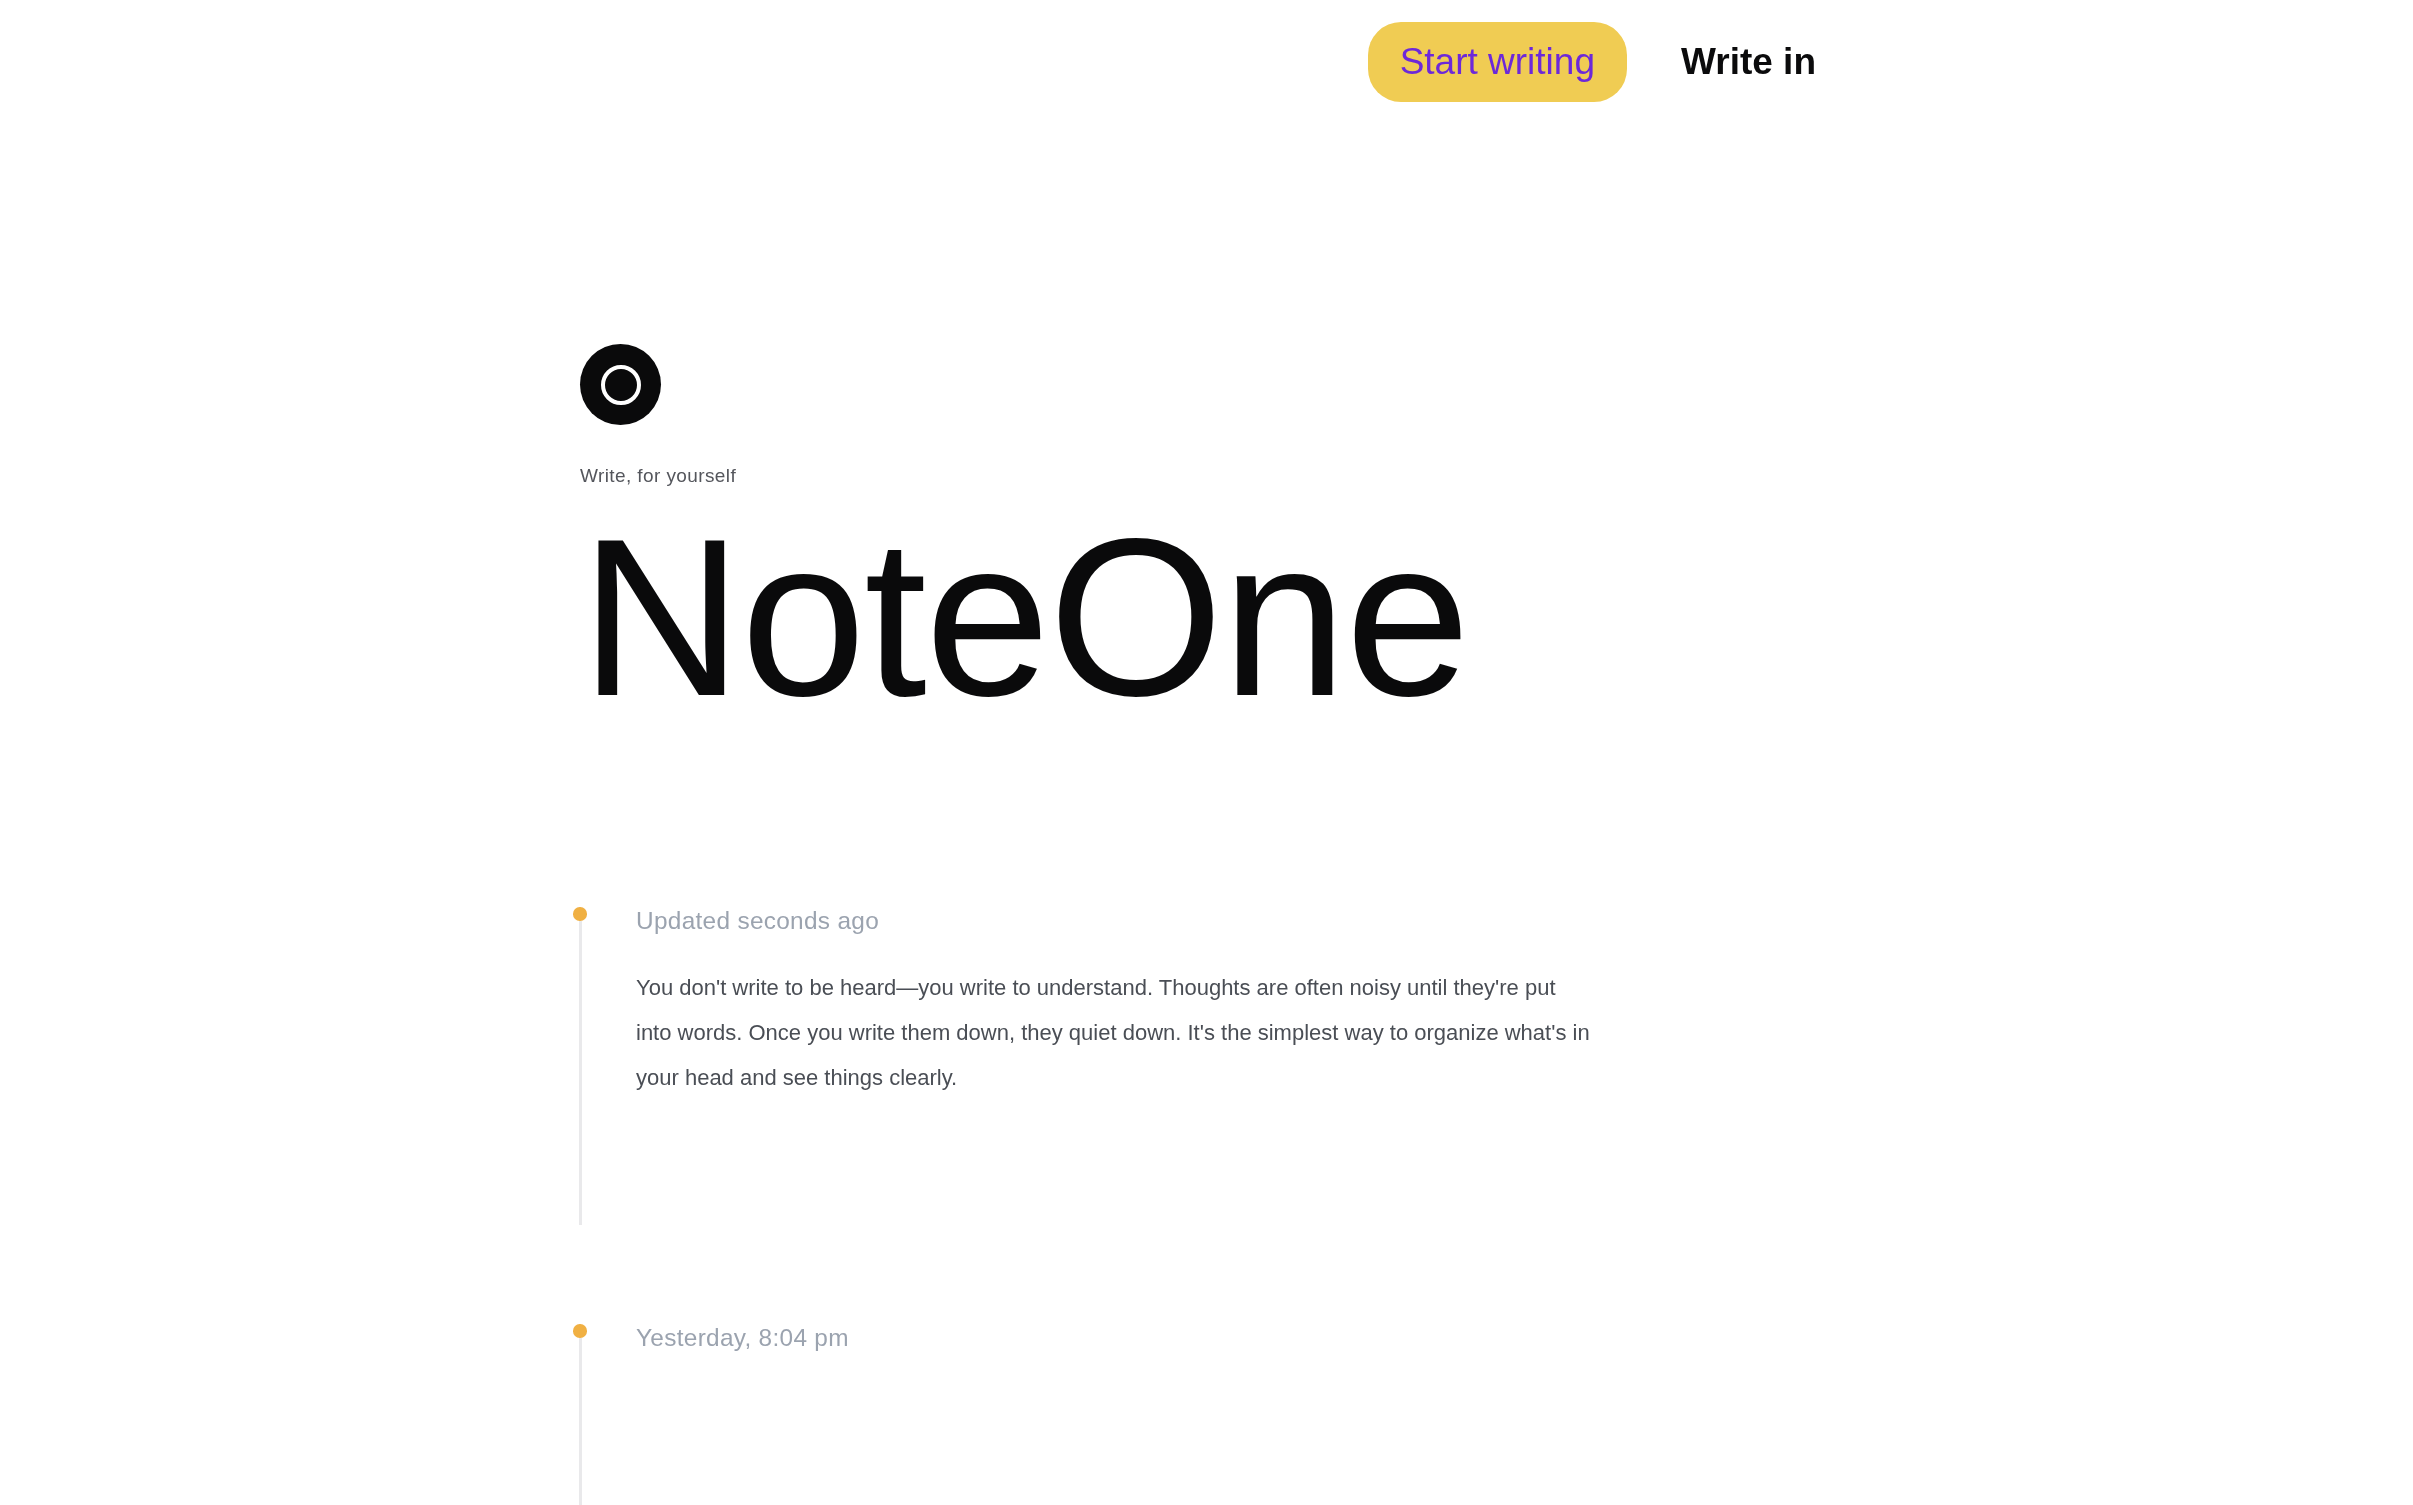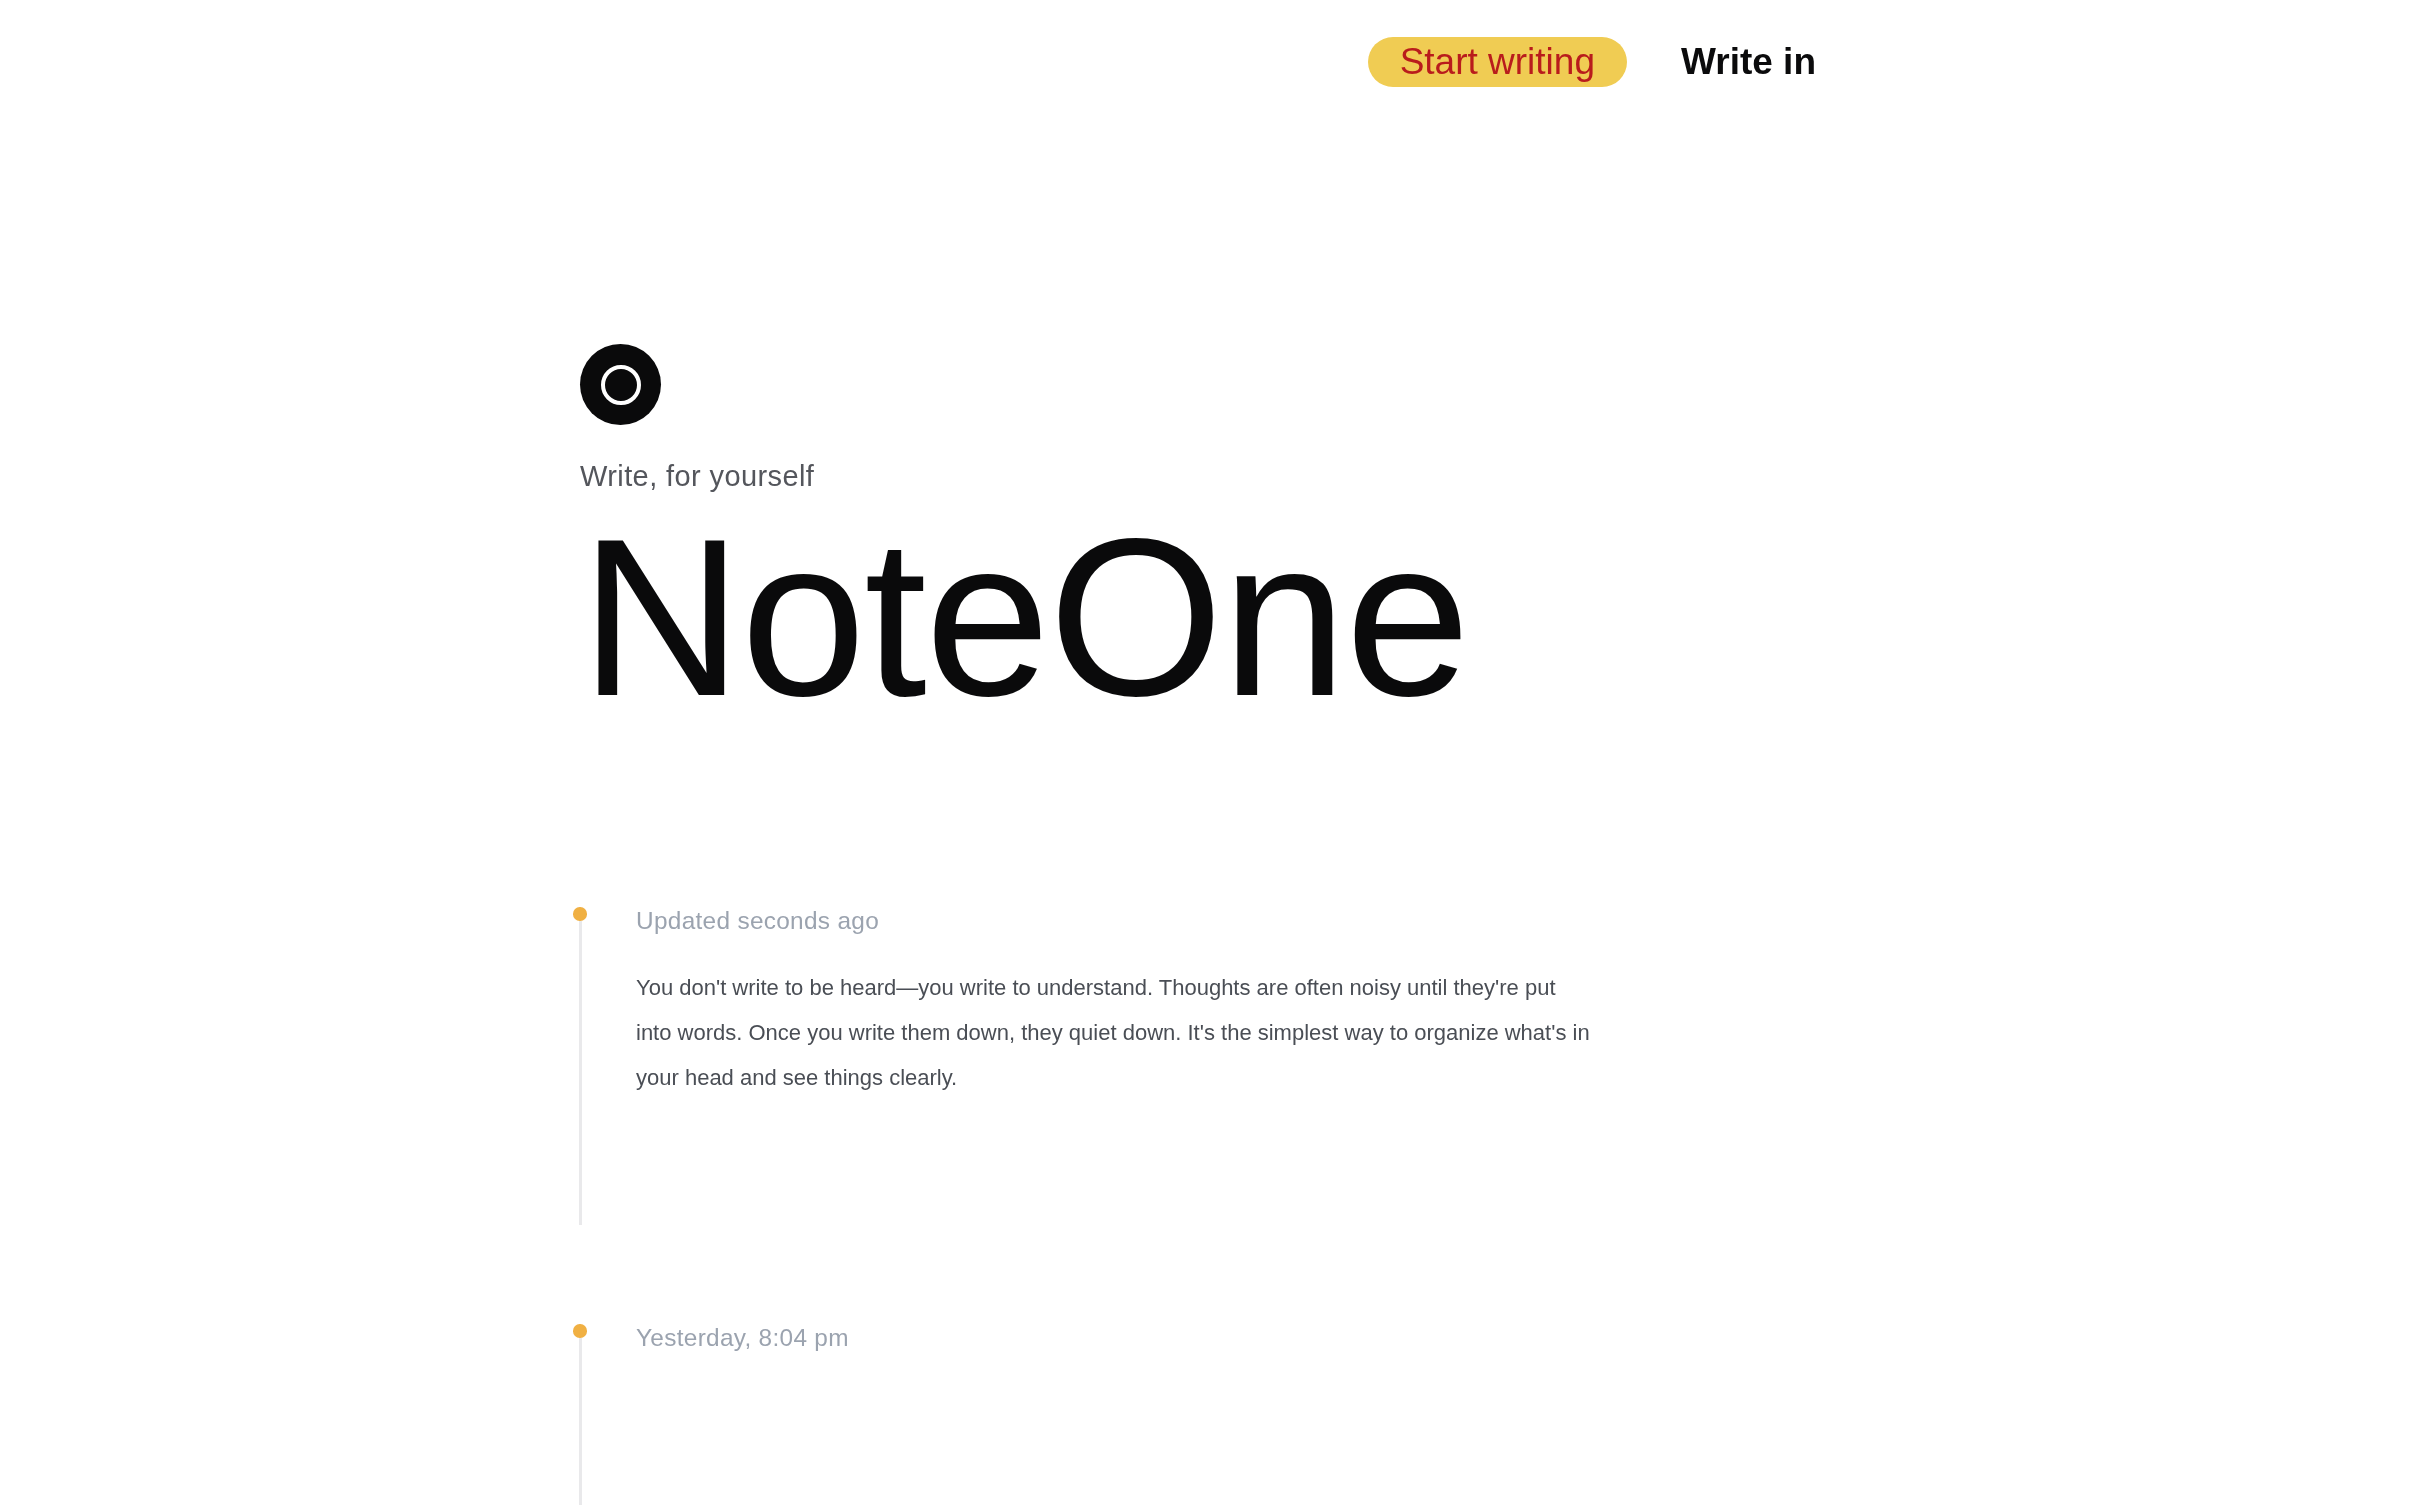--- a/index.html
+++ b/index.html
@@ -4,32 +4,32 @@
 <style>
   * { margin:0; padding:0; box-sizing:border-box; }
   html,body { width:2413px; height:1505px; overflow:hidden; background:#ffffff; }
   body { font-family:"Liberation Sans","DejaVu Sans",sans-serif; color:#0b0b0c; }
 
   .container { width:1274px; margin-left:580px; }
 
   
   .topbar { display:flex; justify-content:flex-end; align-items:center; gap:54px; padding-top:29px; height:95px; }
   .btn-start {
-    height:50px; border-radius:33px; border:none; cursor:pointer;
+    height:80px; border-radius:33px; border:none; cursor:pointer;
     background:var(--accent-yellow,#f0cc53);
-    padding:0 32px; font-size:37px; font-weight:500; color:#b91c1c;
+    padding:0 32px; font-size:37px; font-weight:500; color:#6d28d9;
     display:flex; align-items:center; font-family:inherit;
   }
   .sign-in { font-size:37px; font-weight:600; color:#0b0b0c; margin-right:38px; cursor:pointer; text-decoration:none; }
 
   
   .logo { margin-top:249px; width:81px; height:81px; border-radius:50%;
           background:var(--ink,#0a0a0b); display:flex; align-items:center; justify-content:center; }
   .logo-ring { width:40px; height:40px; border:4.2px solid #ffffff; border-radius:50%; }
-  .tagline { margin-top:36px; font-size:29px; line-height:30px; color:#54565c; letter-spacing:0.4px; }
+  .tagline { margin-top:36px; font-size:19px; line-height:30px; color:#54565c; letter-spacing:0.4px; }
   .hero-title { margin-top:14.3px; font-size:225px; line-height:225px; font-weight:400;
                 color:var(--ink,#0a0a0b); letter-spacing:-1.7px; white-space:nowrap; }
 
   
   .timeline { margin-top:176px; }
   .entry { position:relative; padding-left:56px;margin-top:28px; }
   .entry .dot { position:absolute; left:-6.7px; top:0.8px; width:13.5px; height:13.5px; border-radius:50%;
                 background:var(--timeline-dot,#f0b043); }
   .entry .tline { position:absolute; left:-0.8px; top:15px; bottom:0; width:2.5px;
                   background:var(--timeline-line,#e9e9eb); }

